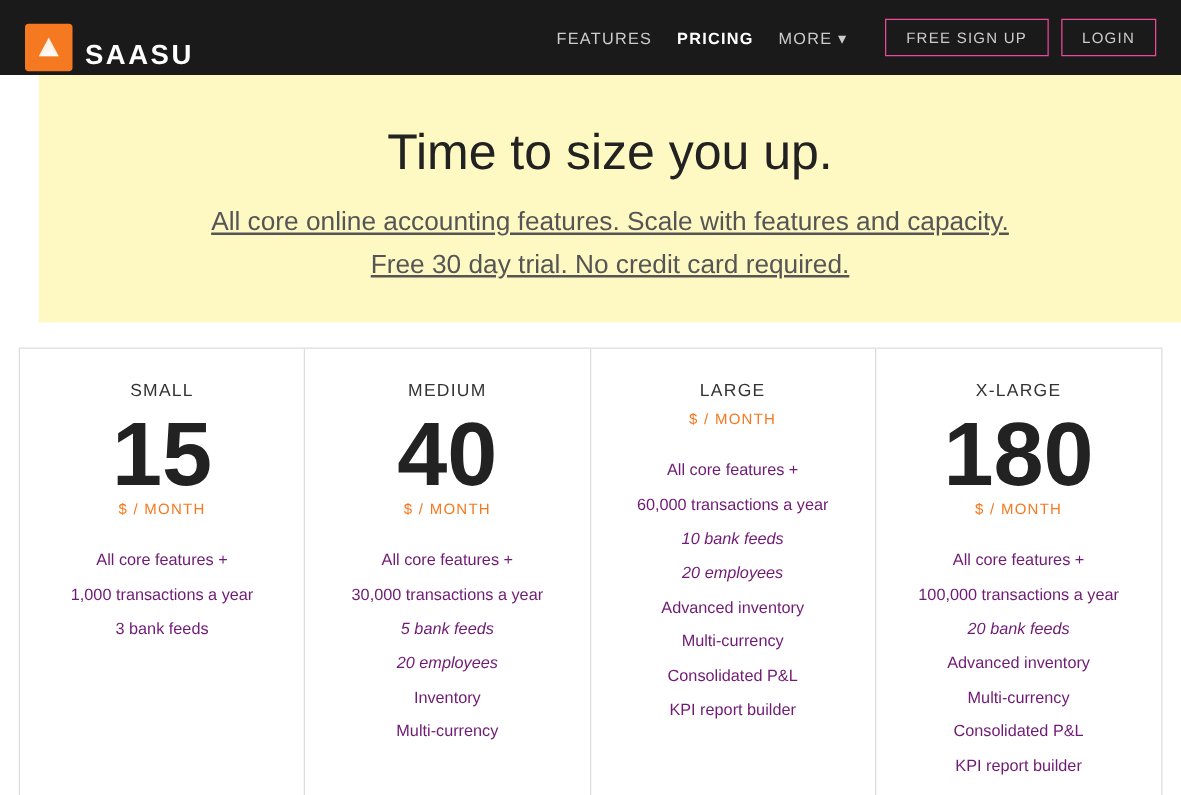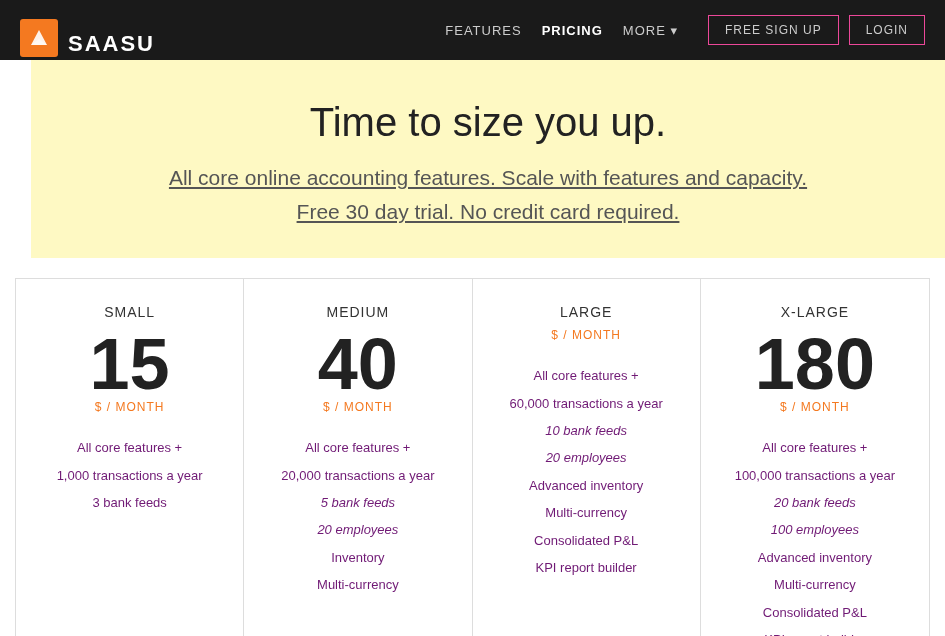--- a/index.html
+++ b/index.html
@@ -194,21 +194,21 @@
           <li>1,000 transactions a year</li>
           <li>3 bank feeds</li>
         </ul>
       </div>
       <div class="pricing-col">
         <div class="plan-name">MEDIUM</div>
         <div class="plan-price">40</div>
         <div class="plan-period">$ / MONTH</div>
         <ul class="features-list">
           <li>All core features +</li>
-          <li>20,000 transactions a year</li>
+          <li>30,000 transactions a year</li>
           <li class="black">5 bank feeds</li>
           <li class="black">20 employees</li>
           <li>Inventory</li>
           <li>Multi-currency</li>
         </ul>
       </div>
       <div class="pricing-col">
         <div class="plan-name">LARGE</div>
         <div class="plan-period">$ / MONTH</div>
         <ul class="features-list">
@@ -223,21 +223,20 @@
         </ul>
       </div>
       <div class="pricing-col">
         <div class="plan-name">X-LARGE</div>
         <div class="plan-price">180</div>
         <div class="plan-period">$ / MONTH</div>
         <ul class="features-list">
           <li>All core features +</li>
           <li>100,000 transactions a year</li>
           <li class="black">20 bank feeds</li>
-          <li class="black">100 employees</li>
           <li>Advanced inventory</li>
           <li>Multi-currency</li>
           <li>Consolidated P&amp;L</li>
           <li>KPI report builder</li>
         </ul>
       </div>
     </div>
 </section>
 
 </body></html>

